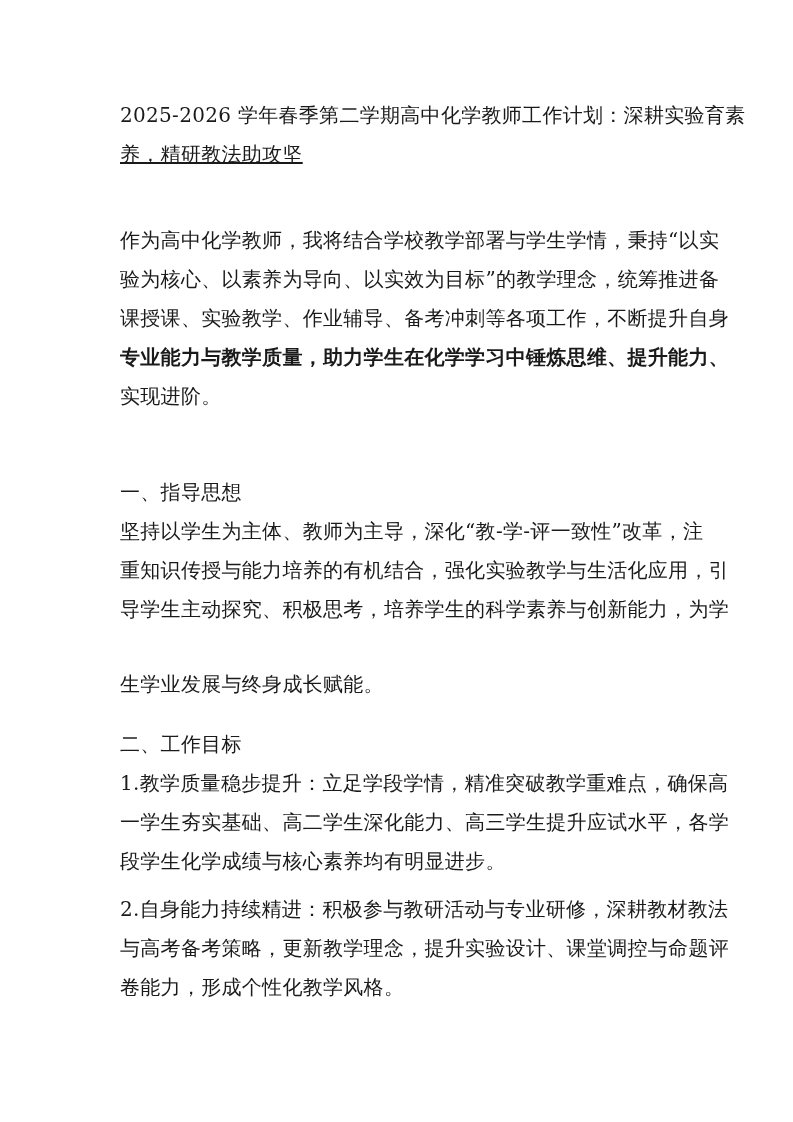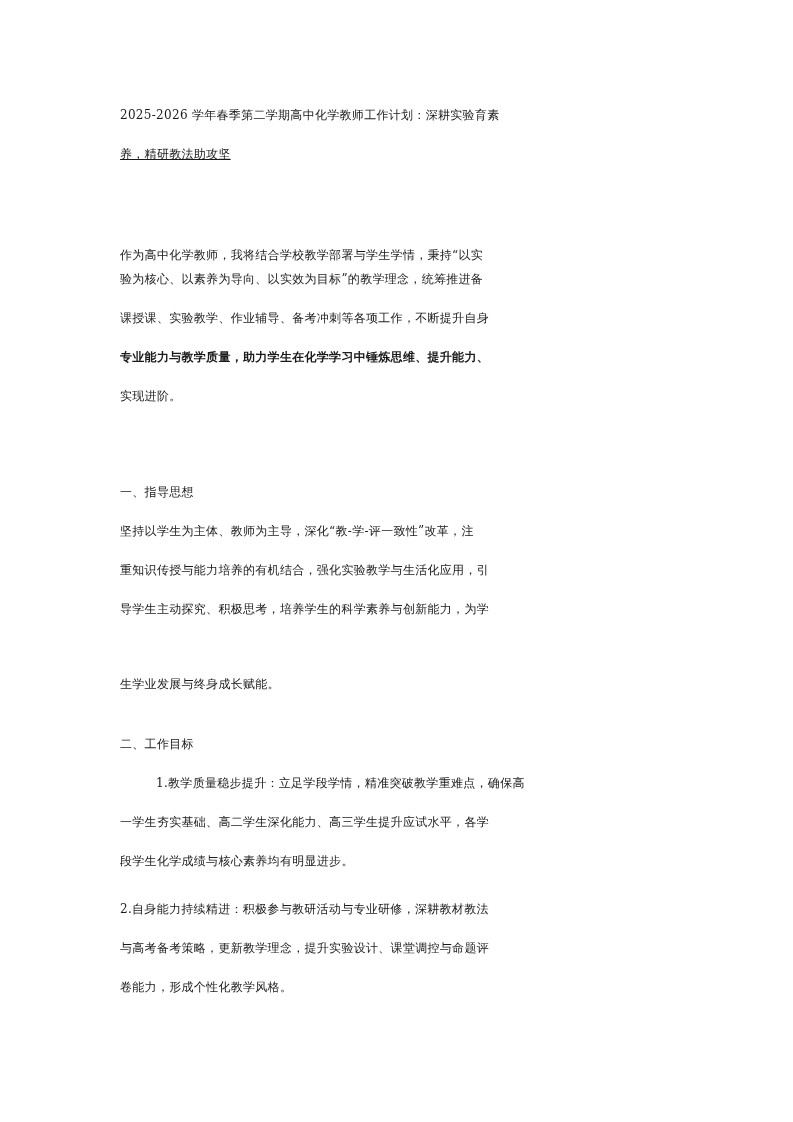--- a/index.html
+++ b/index.html
@@ -18,57 +18,57 @@
     .page {
       position: absolute;
       left: 120px;
       top: 0;
       width: 560px;
     }
     .line {
       position: absolute;
       left: 0;
       white-space: nowrap;
-      font-size: 12px;
+      font-size: 20px;
       line-height: 22px;
       letter-spacing: 0.3px;
     }
   </style>
 </head>
 <body>
 
 <div class="page">
 
   <div>
     <div class="line" style="top:104px;">2025-2026 学年春季第二学期高中化学教师工作计划：深耕实验育素</div>
     <div class="line" style="top:143px;text-decoration:underline;">养，精研教法助攻坚</div>
   </div>
 
   <div>
-    <div class="line" style="top:229px;margin-top:15px;">作为高中化学教师，我将结合学校教学部署与学生学情，秉持“以实</div>
+    <div class="line" style="top:229px;">作为高中化学教师，我将结合学校教学部署与学生学情，秉持“以实</div>
     <div class="line" style="top:268px;">验为核心、以素养为导向、以实效为目标”的教学理念，统筹推进备</div>
     <div class="line" style="top:307px;text-align:center;">课授课、实验教学、作业辅导、备考冲刺等各项工作，不断提升自身</div>
     <div class="line" style="top:346px;font-weight:bold;">专业能力与教学质量，助力学生在化学学习中锤炼思维、提升能力、</div>
     <div class="line" style="top:385px;">实现进阶。</div>
   </div>
 
   <div>
     <div class="line" style="top:481px;">一、指导思想</div>
     <div>
       <div class="line" style="top:520px;">坚持以学生为主体、教师为主导，深化“教-学-评一致性”改革，注</div>
       <div class="line" style="top:559px;font-family:Liberation Serif, serif;">重知识传授与能力培养的有机结合，强化实验教学与生活化应用，引</div>
       <div class="line" style="top:598px;">导学生主动探究、积极思考，培养学生的科学素养与创新能力，为学</div>
       <div class="line" style="top:637px;margin-top:36px;">生学业发展与终身成长赋能。</div>
     </div>
   </div>
 
   <div>
     <div class="line" style="top:733px;">二、工作目标</div>
     <div>
-      <div class="line" style="top:772px;margin-left:36px;">1.教学质量稳步提升：立足学段学情，精准突破教学重难点，确保高</div>
+      <div class="line" style="top:772px;">1.教学质量稳步提升：立足学段学情，精准突破教学重难点，确保高</div>
       <div class="line" style="top:811px;">一学生夯实基础、高二学生深化能力、高三学生提升应试水平，各学</div>
       <div class="line" style="top:850px;">段学生化学成绩与核心素养均有明显进步。</div>
     </div>
     <div>
       <div class="line" style="top:898px;">2.自身能力持续精进：积极参与教研活动与专业研修，深耕教材教法</div>
       <div class="line" style="top:937px;">与高考备考策略，更新教学理念，提升实验设计、课堂调控与命题评</div>
       <div class="line" style="top:976px;">卷能力，形成个性化教学风格。</div>
     </div>
   </div>
 

